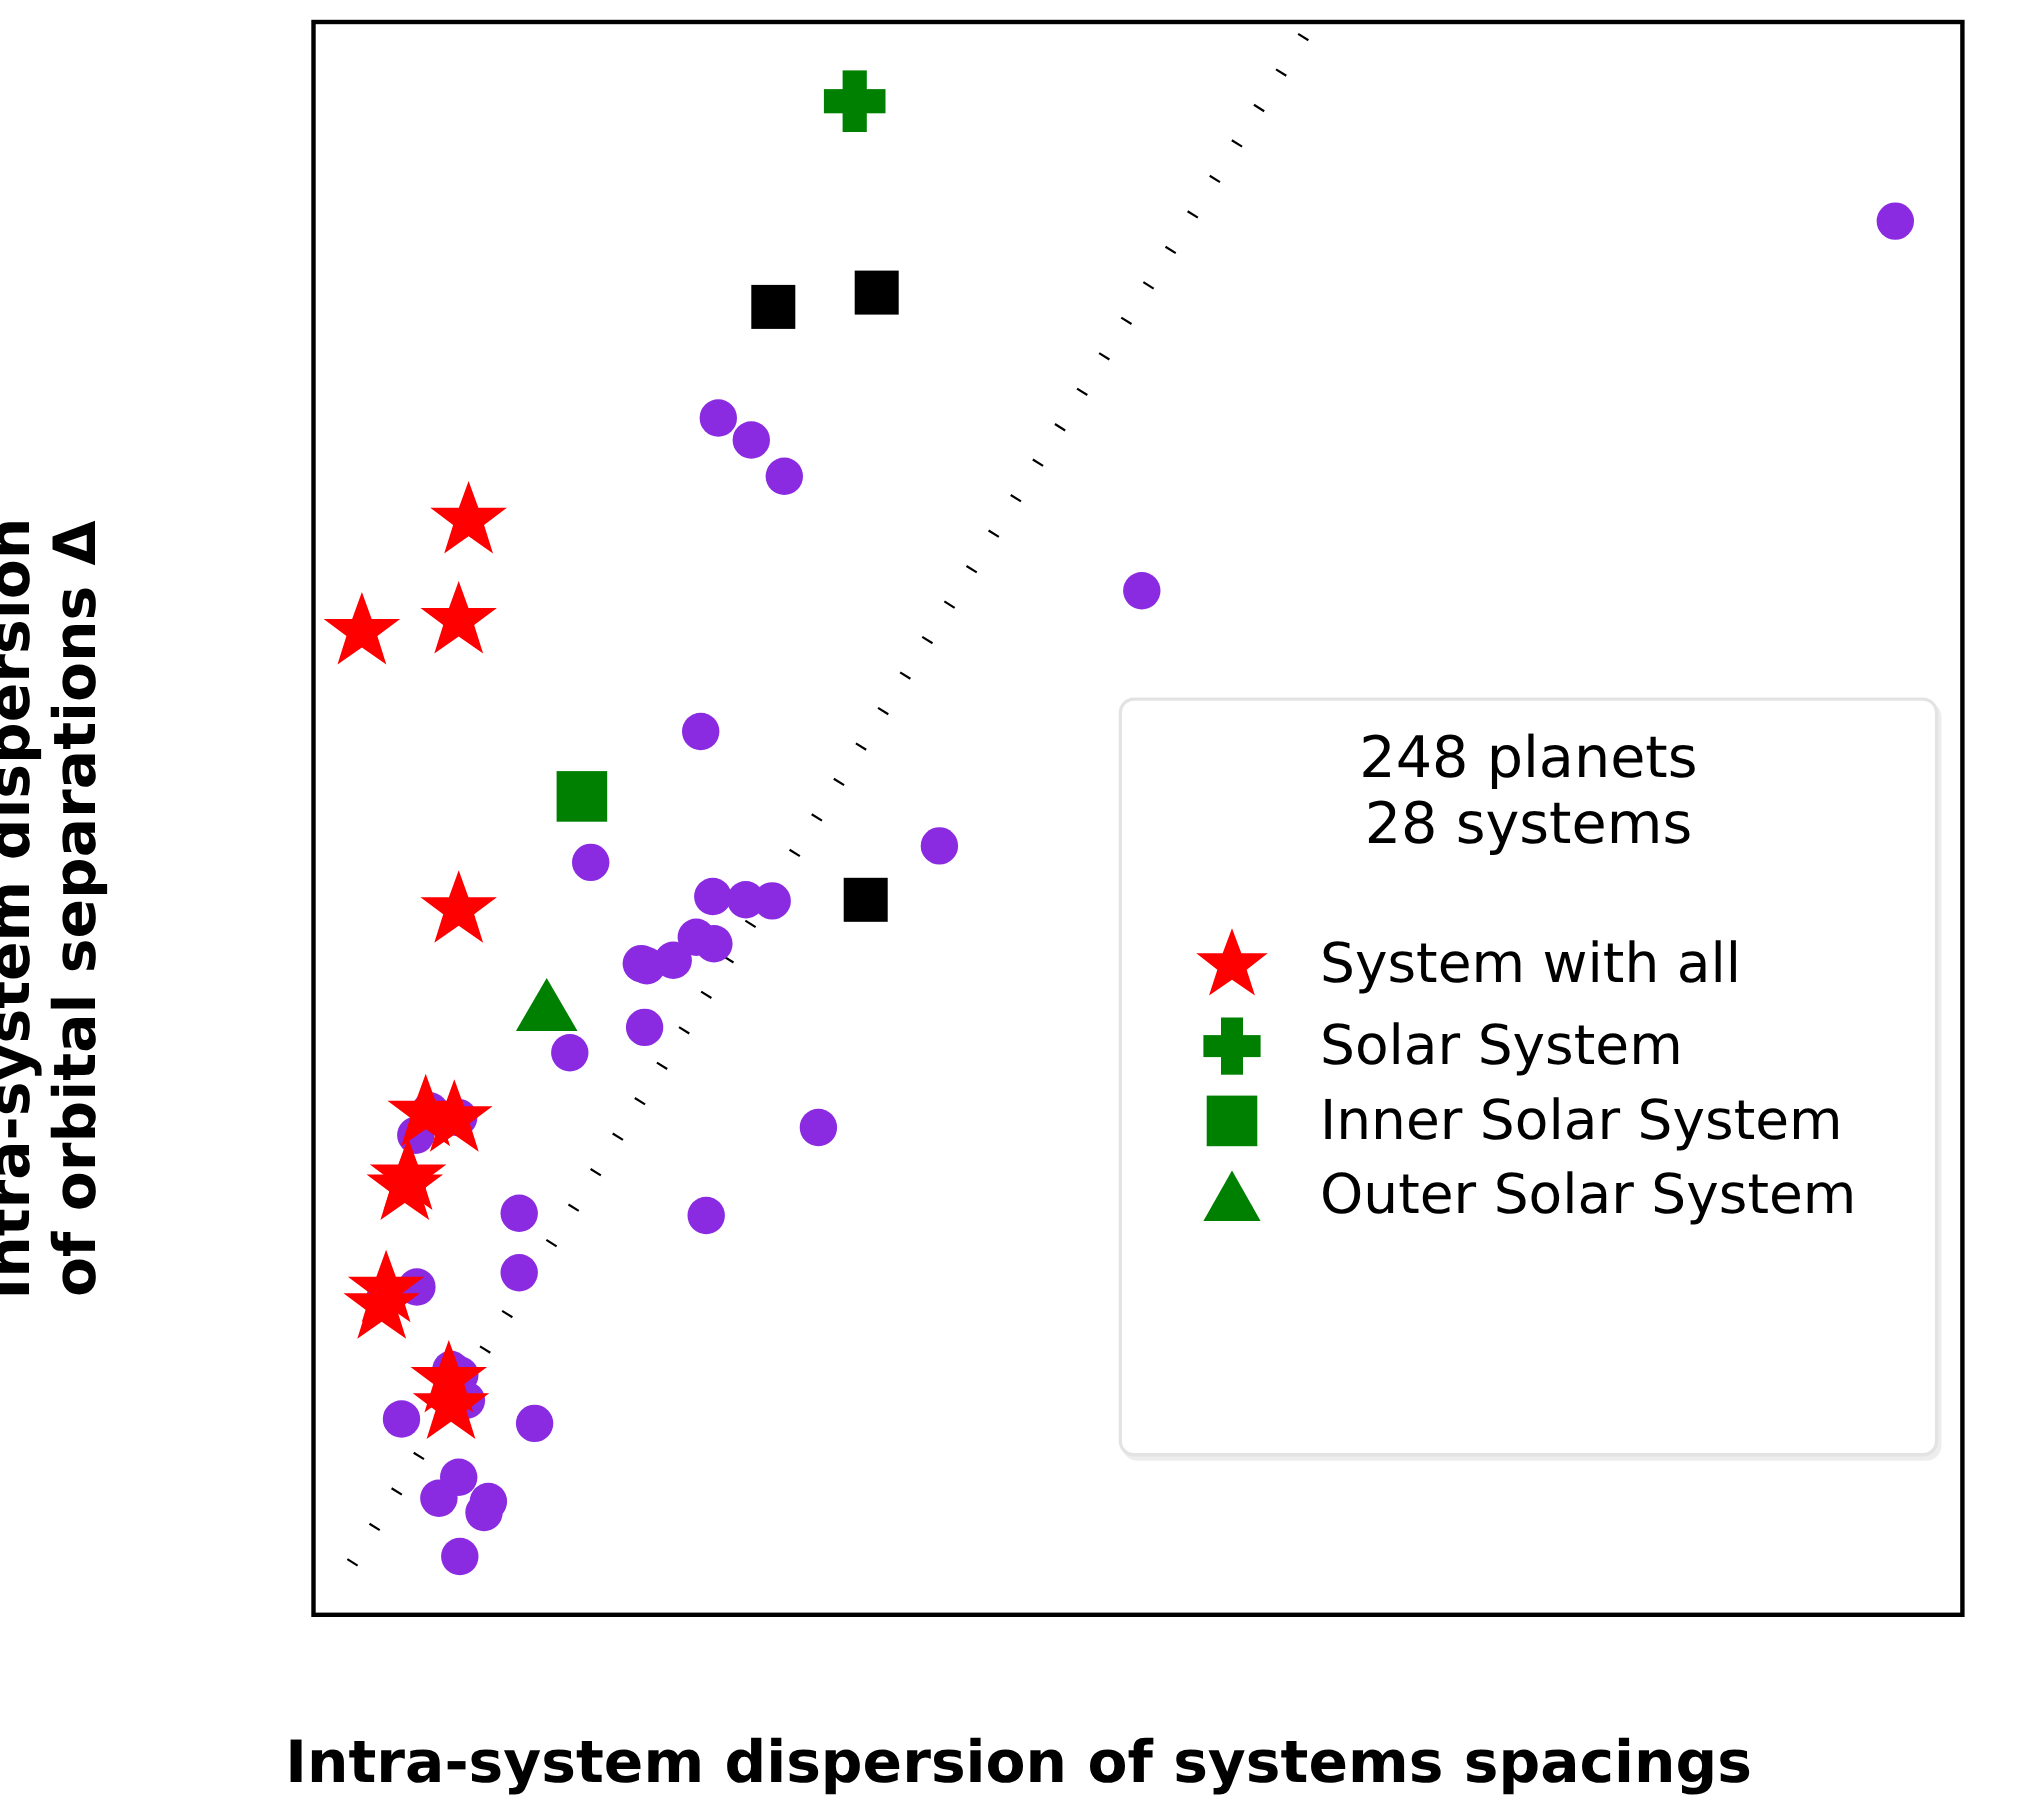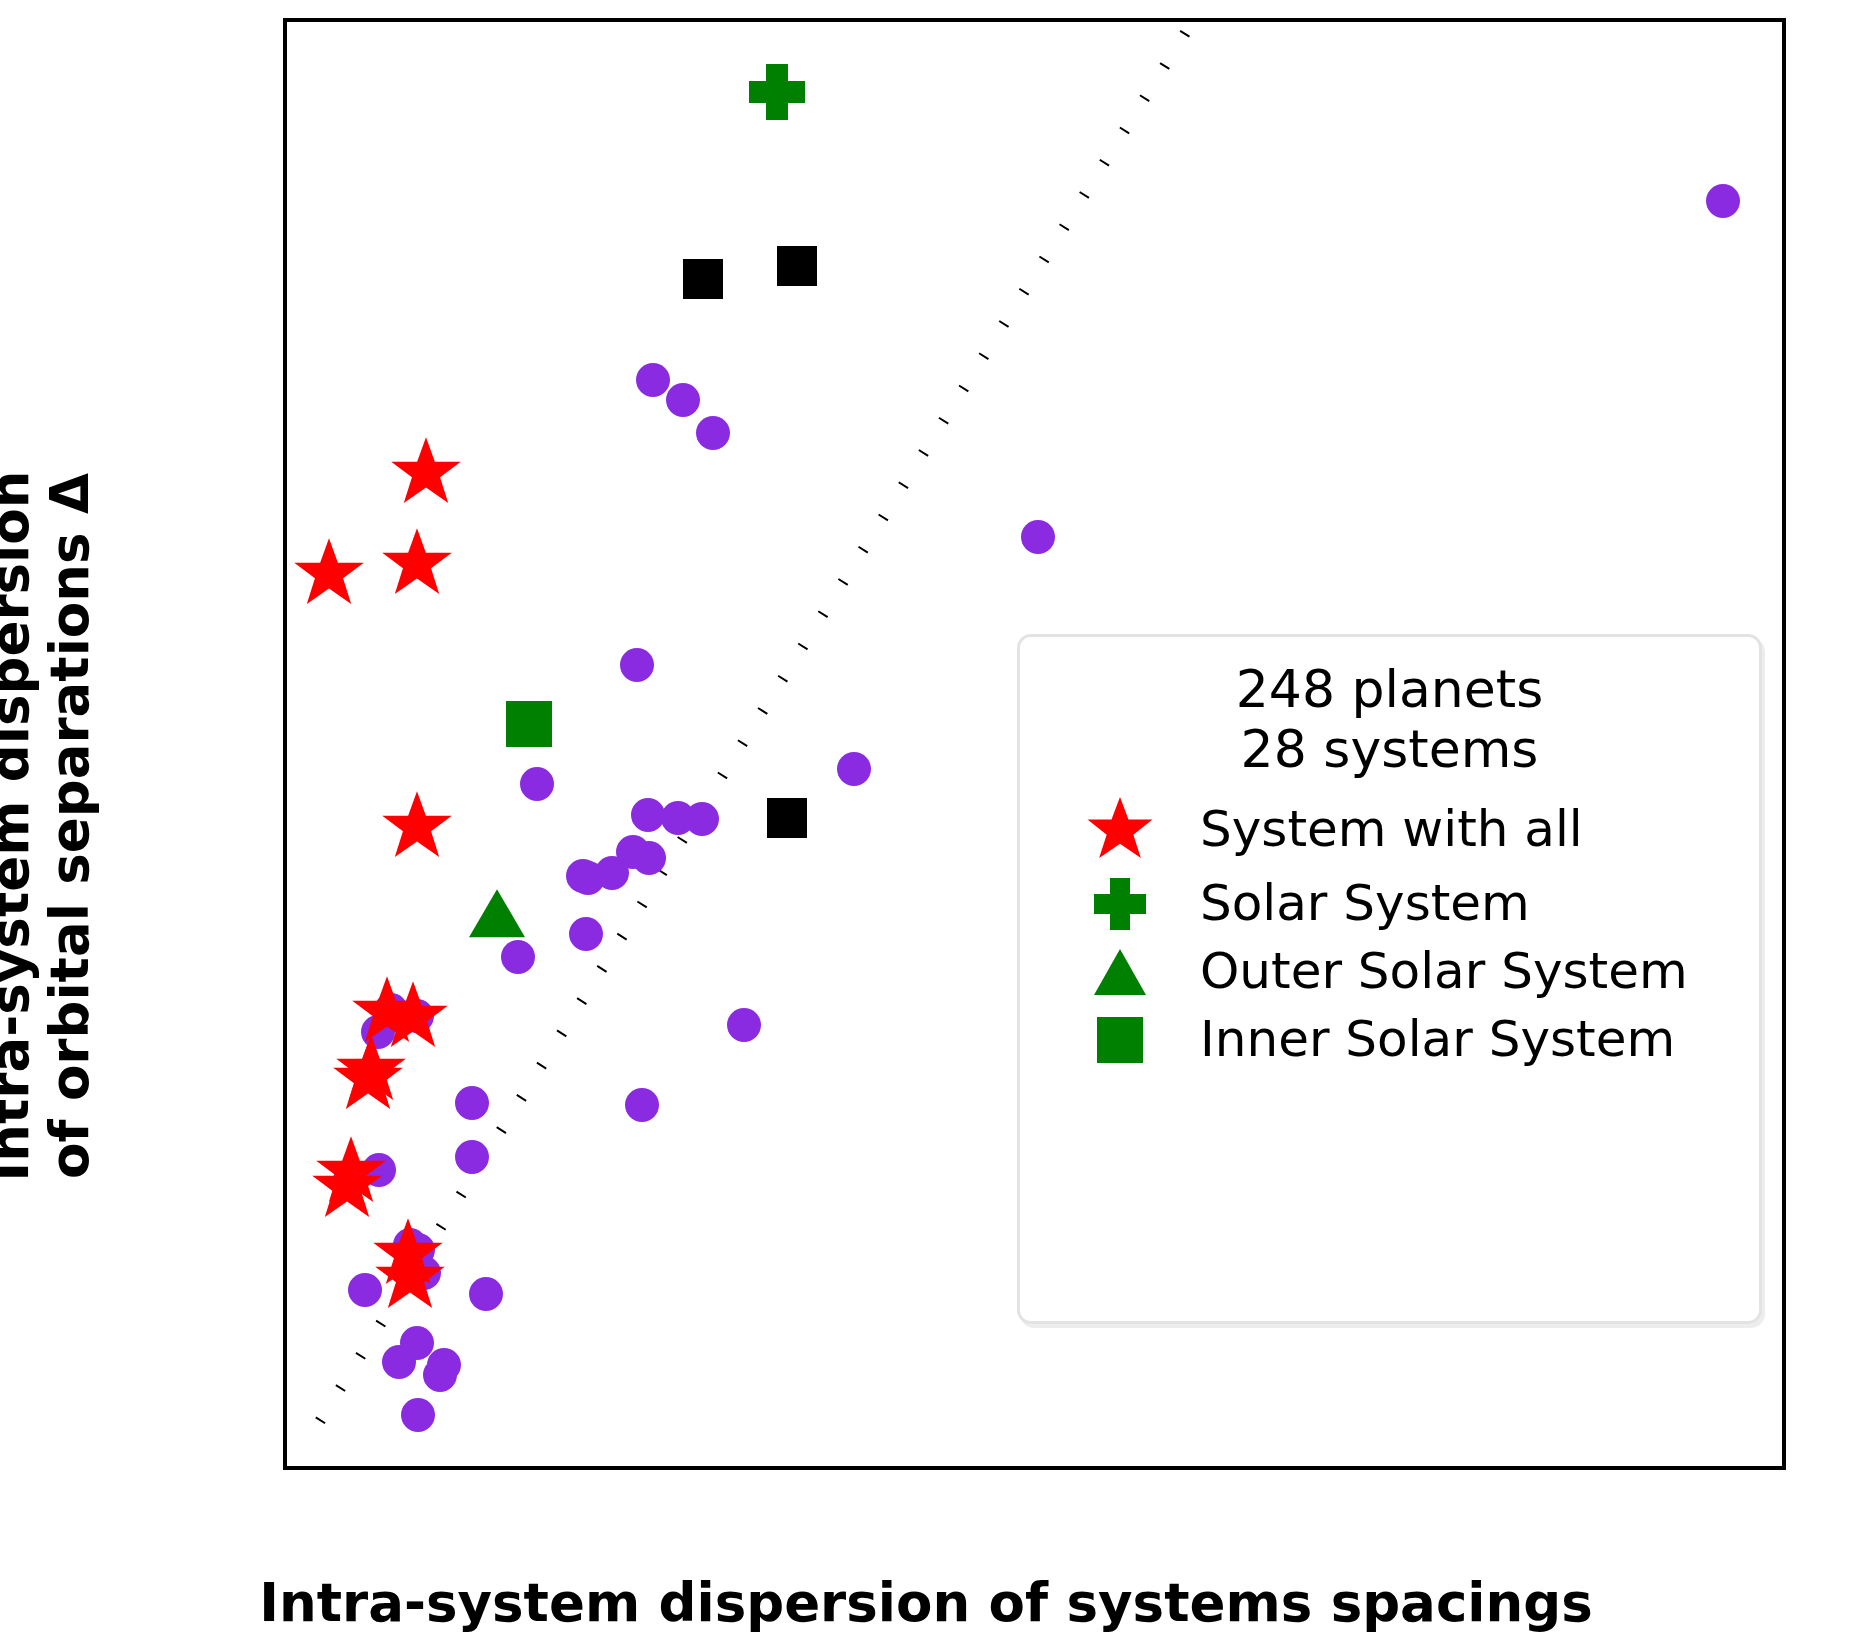--- a/index.html
+++ b/index.html
@@ -336,21 +336,21 @@
         <div class="ytick major" style="top: 297.2px;"></div>
         <div class="ytick major" style="top: 77.2px;"></div>
       </div>
 
     <div id="legend">
       <div id="legend-counts">
         <div>248 planets</div>
         <div>28 systems</div>
       </div>
 
-      <div class="legend-row" style="margin-top:19px;align-items:center;">
+      <div class="legend-row" style="margin-top:66px;align-items:center;">
         <div class="legend-handle lg-star">
           <svg width="72" height="72" viewBox="0 0 100 100">
             <polygon fill="#ff0000" points="50,4 61.8,35.5 95.1,35.5 68.5,56.5 79,89 50,69 21,89 31.5,56.5 4.9,35.5 38.2,35.5"></polygon>
           </svg>
         </div>
         <div class="legend-text">
           <div>System with all</div>
         </div>
       </div>
 
@@ -360,30 +360,30 @@
           <span class="lg-cross">
               <i class="h"></i>
               <i class="v"></i>
             </span>
         </div>
         <div class="legend-text">Solar System</div>
       </div>
 
       <div class="legend-row" style="margin-top:6px;">
         <div class="legend-handle">
-          <span class="lg-tri"></span>
-        </div>
-        <div class="legend-text">Outer Solar System</div>
+          <span class="lg-sq"></span>
+        </div>
+        <div class="legend-text">Inner Solar System</div>
       </div>
 
       <div class="legend-row" style="margin-top:6px;">
         <div class="legend-handle">
-          <span class="lg-sq"></span>
-        </div>
-        <div class="legend-text">Inner Solar System</div>
+          <span class="lg-tri"></span>
+        </div>
+        <div class="legend-text">Outer Solar System</div>
       </div>
     </div>
 
   </div>
 
   <div id="x-axis-title">Intra-system dispersion of systems spacings</div>
 
 </div>
 
 </body></html>

